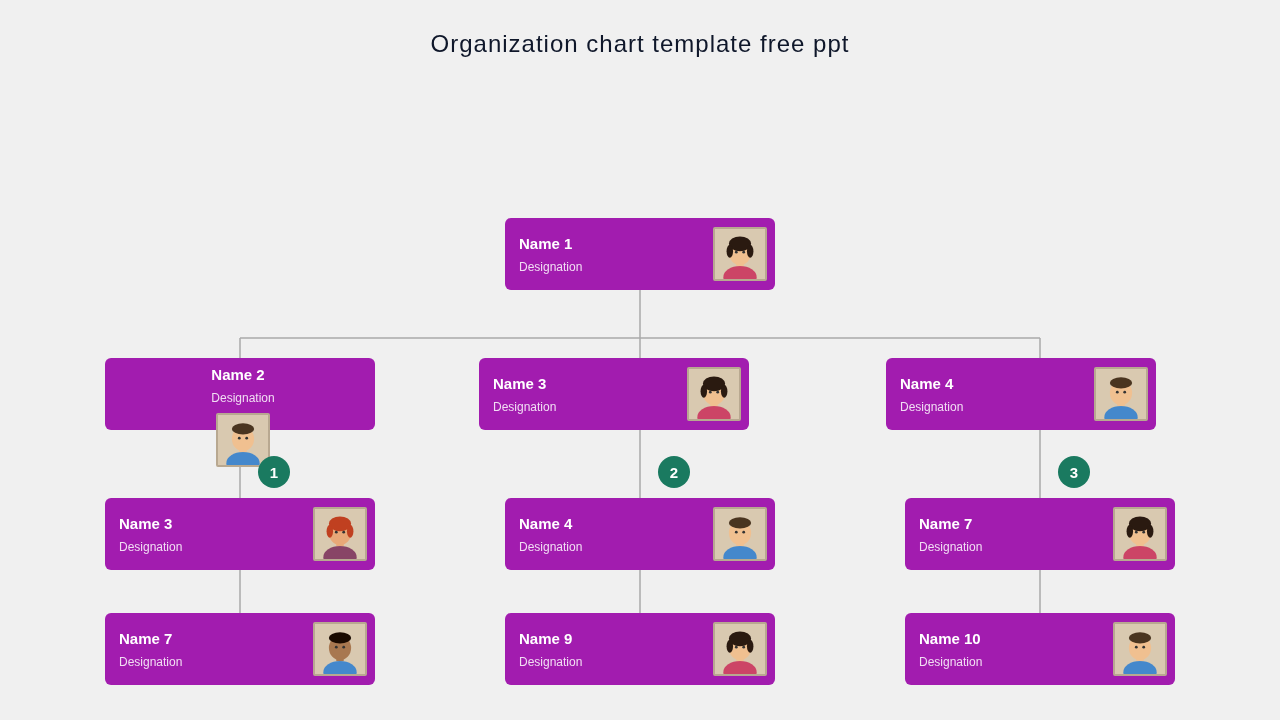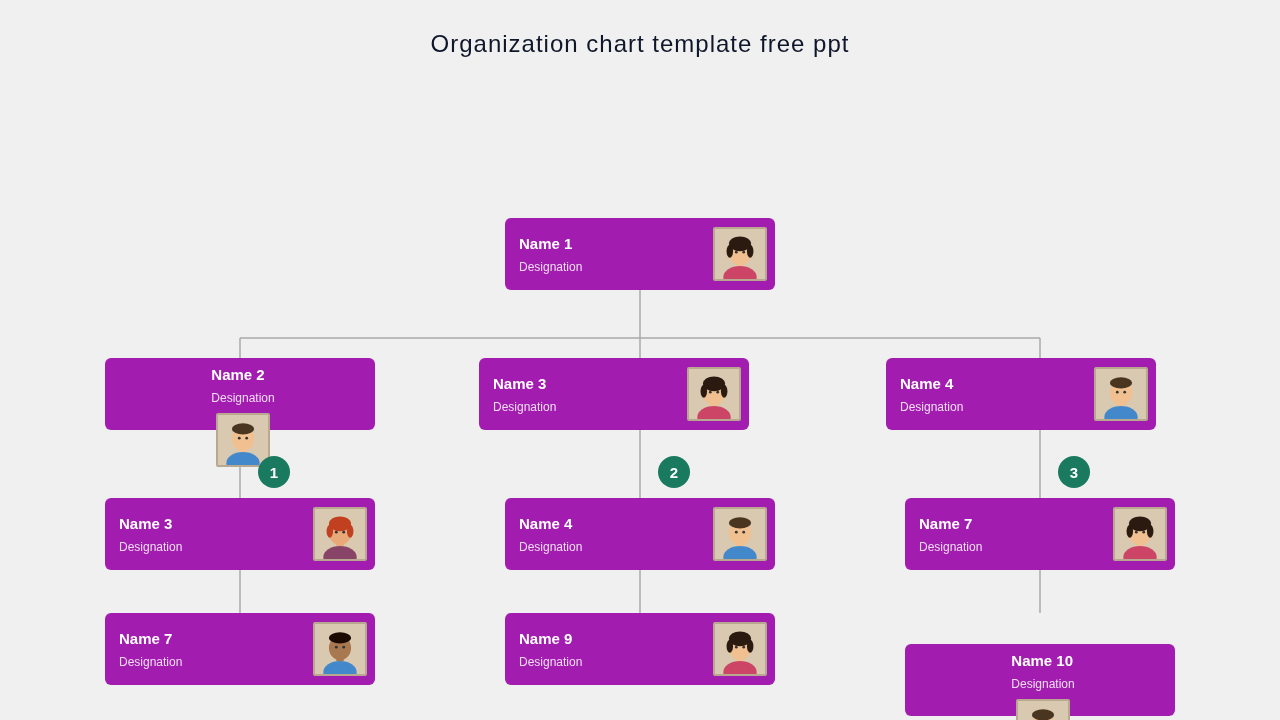--- a/index.html
+++ b/index.html
@@ -334,21 +334,21 @@
 
       <ellipse cx="27" cy="16" rx="12" ry="8" fill="#2a1a10"></ellipse>
       <ellipse cx="16" cy="24" rx="3.5" ry="7" fill="#2a1a10"></ellipse>
       <ellipse cx="38" cy="24" rx="3.5" ry="7" fill="#2a1a10"></ellipse>
 
       <circle cx="23" cy="25" r="1.5" fill="#333"></circle>
       <circle cx="31" cy="25" r="1.5" fill="#333"></circle>
     </svg>
     </div>
   </div>
-      <div class="org-card" style="top: 566px; left: 865px; flex-direction: column;">
+      <div class="org-card" style="top: 535px; left: 865px;">
     <div class="card-text">
       <div class="card-name">Name 10</div>
       <div class="card-designation">Designation</div>
     </div>
     <div class="card-avatar">
       <svg viewBox="0 0 54 54" xmlns="http://www.w3.org/2000/svg" class="avatar-svg">
       <rect width="54" height="54" fill="#d9c9b0"></rect>
 
       <ellipse cx="27" cy="52" rx="18" ry="12" fill="#4488cc"></ellipse>
 

